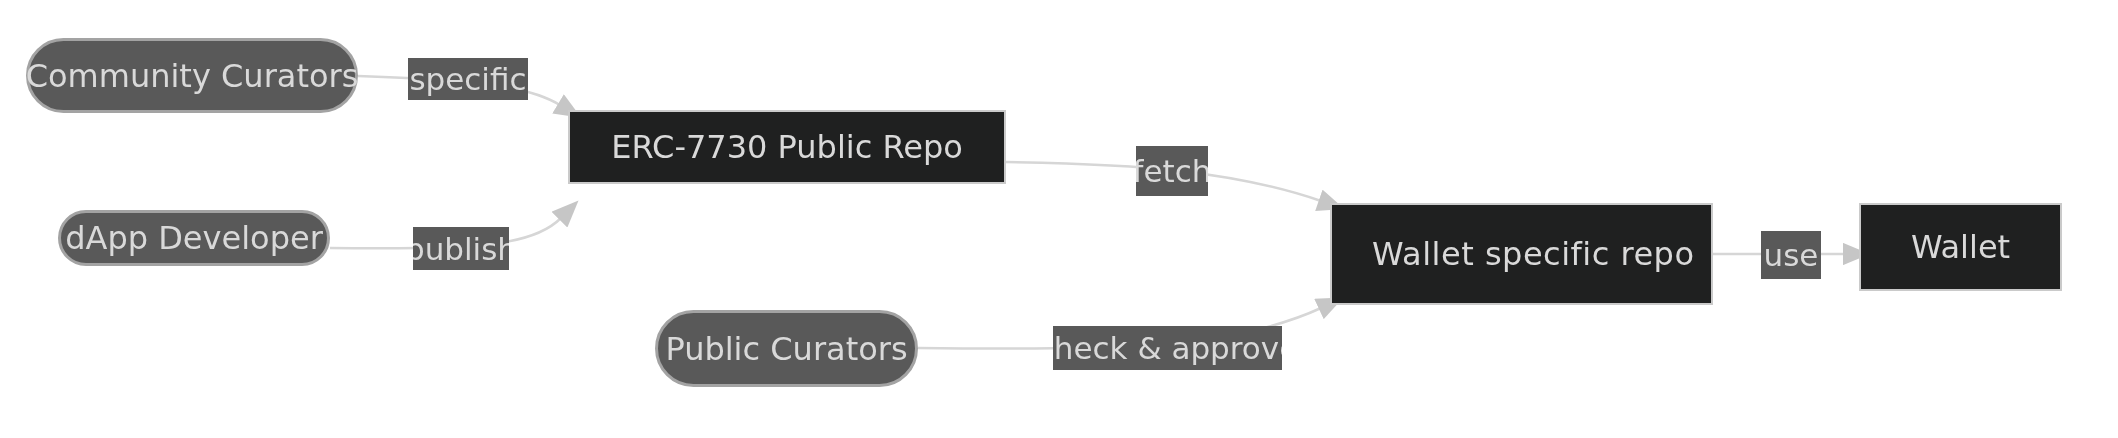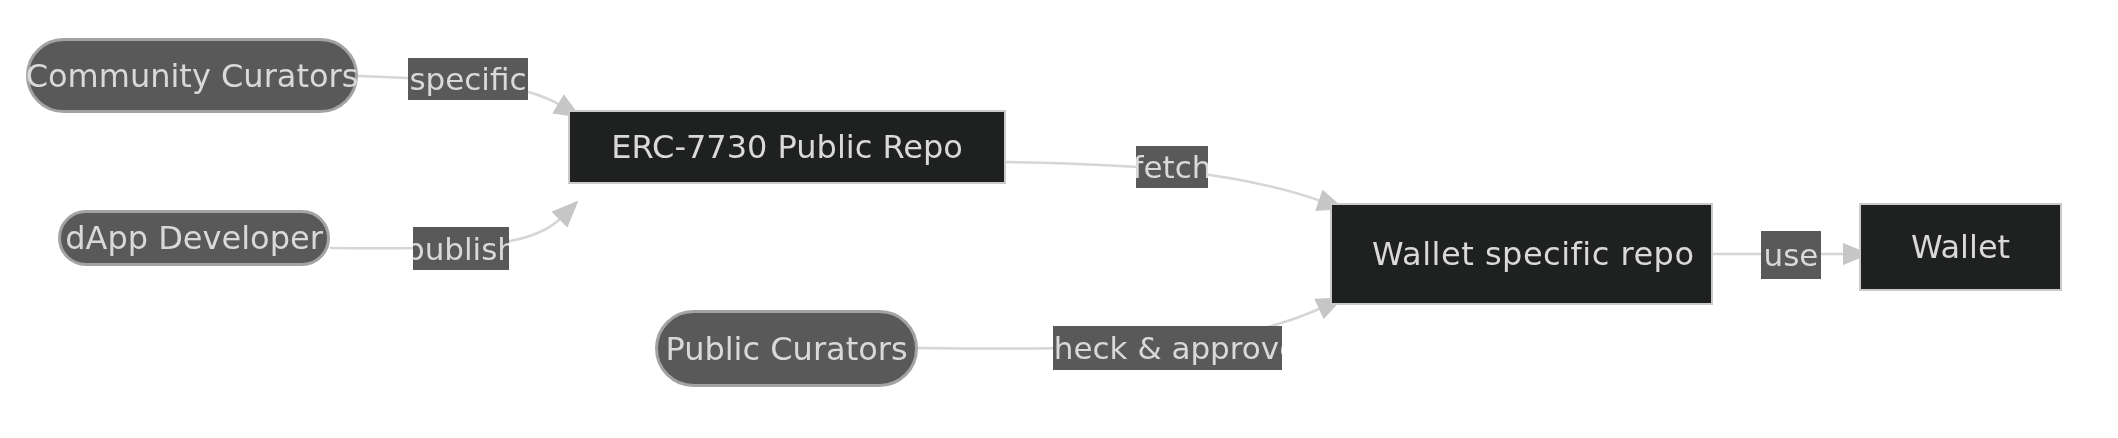--- a/index.html
+++ b/index.html
@@ -58,21 +58,21 @@
   
   #n-community{left:26px;top:38px;width:332px;height:75px;}
   #n-dapp{left:58px;top:210px;width:272px;height:56px;}
   #n-walletcur{left:655px;top:310px;width:263px;height:77px;}
   #n-erc{left:568px;top:110px;width:438px;height:74px;}
   #n-walletspec{left:1330px;top:203px;width:383px;height:102px;}
   #n-wallet{left:1859px;top:203px;width:203px;height:88px;}
 
   #l-approve{left:408px;top:58px;width:120px;height:42px;}
   #l-publish{left:413px;top:227px;width:96px;height:43px;}
-  #l-fetch{left:1136px;top:146px;width:72px;height:42px;}
+  #l-fetch{left:1136px;top:146px;width:72px;height:50px;}
   #l-check{left:1053px;top:326px;width:229px;height:44px;}
   #l-use{left:1761px;top:231px;width:60px;height:48px;}
 </style>
 </head>
 <body>
 
 <div class="canvas">
 
   <svg class="edge-layer" viewBox="0 0 2118 438" xmlns="http://www.w3.org/2000/svg">
     <defs>

